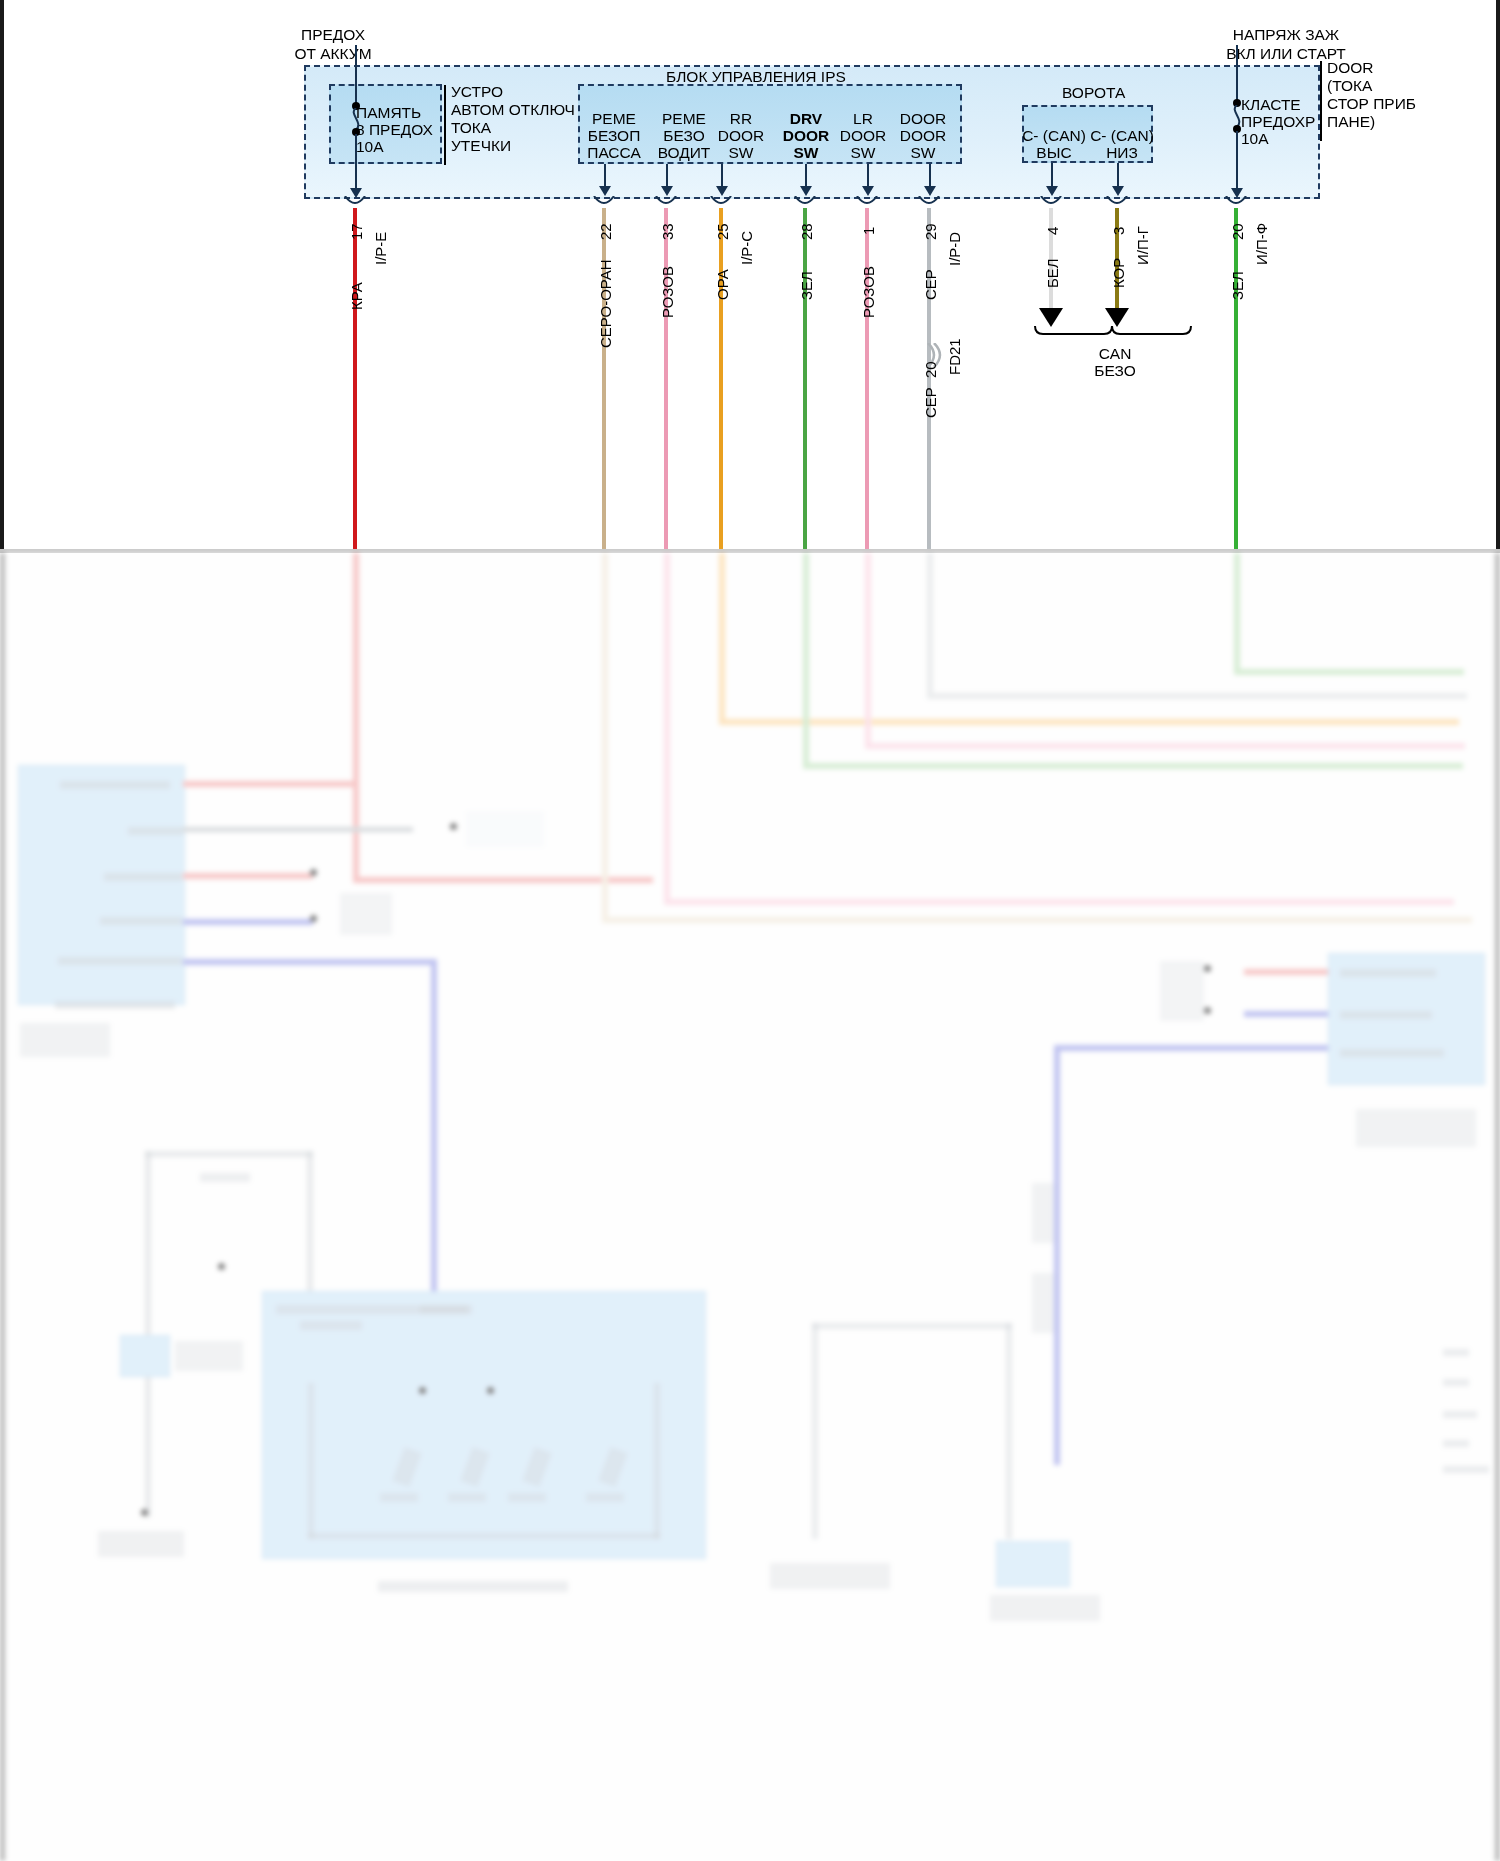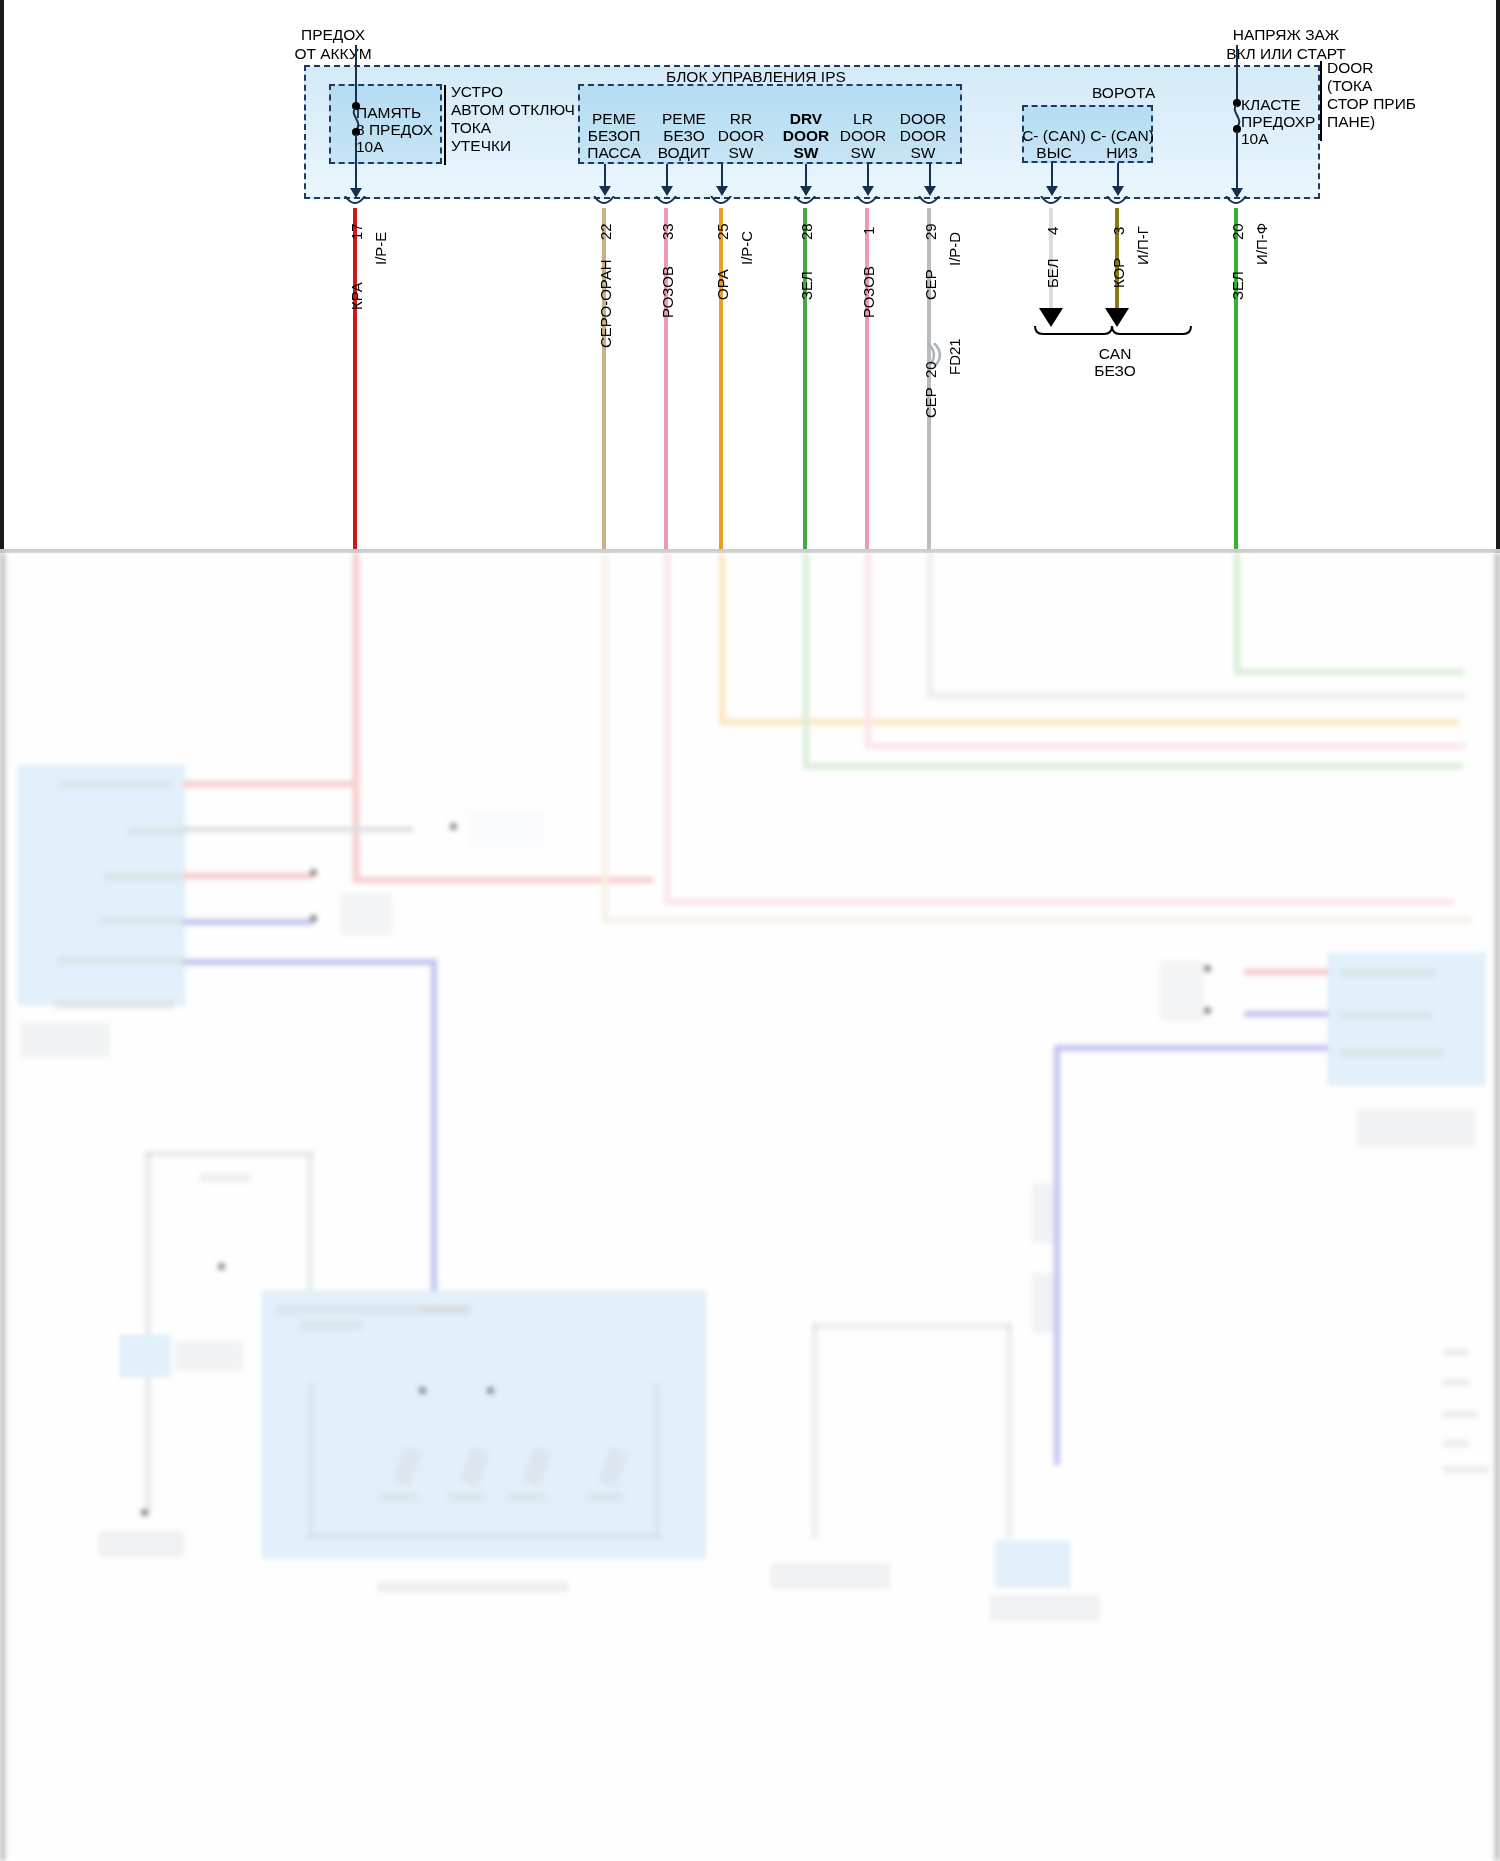--- a/index.html
+++ b/index.html
@@ -133,21 +133,21 @@
       <div>LR</div>
       <div>DOOR</div>
       <div>SW</div>
     </div>
     <div class="cell" style="left:868px;top:110px;width:110px;">
       <div>DOOR</div>
       <div>DOOR</div>
       <div>SW</div>
     </div>
 
-    <div class="sub-title" style="left:1092px;top:84px;">ВОРОТА</div>
+    <div class="sub-title" style="left:1062px;top:84px;">ВОРОТА</div>
     <div class="sub-box" style="left:1022px;top:105px;width:131px;height:58px;"></div>
     <div class="cell" style="left:1020px;top:127px;width:68px;">
       <div>C- (CAN)</div>
       <div>ВЫС</div>
     </div>
     <div class="cell" style="left:1088px;top:127px;width:68px;">
       <div>C- (CAN)</div>
       <div>НИЗ</div>
     </div>
 

